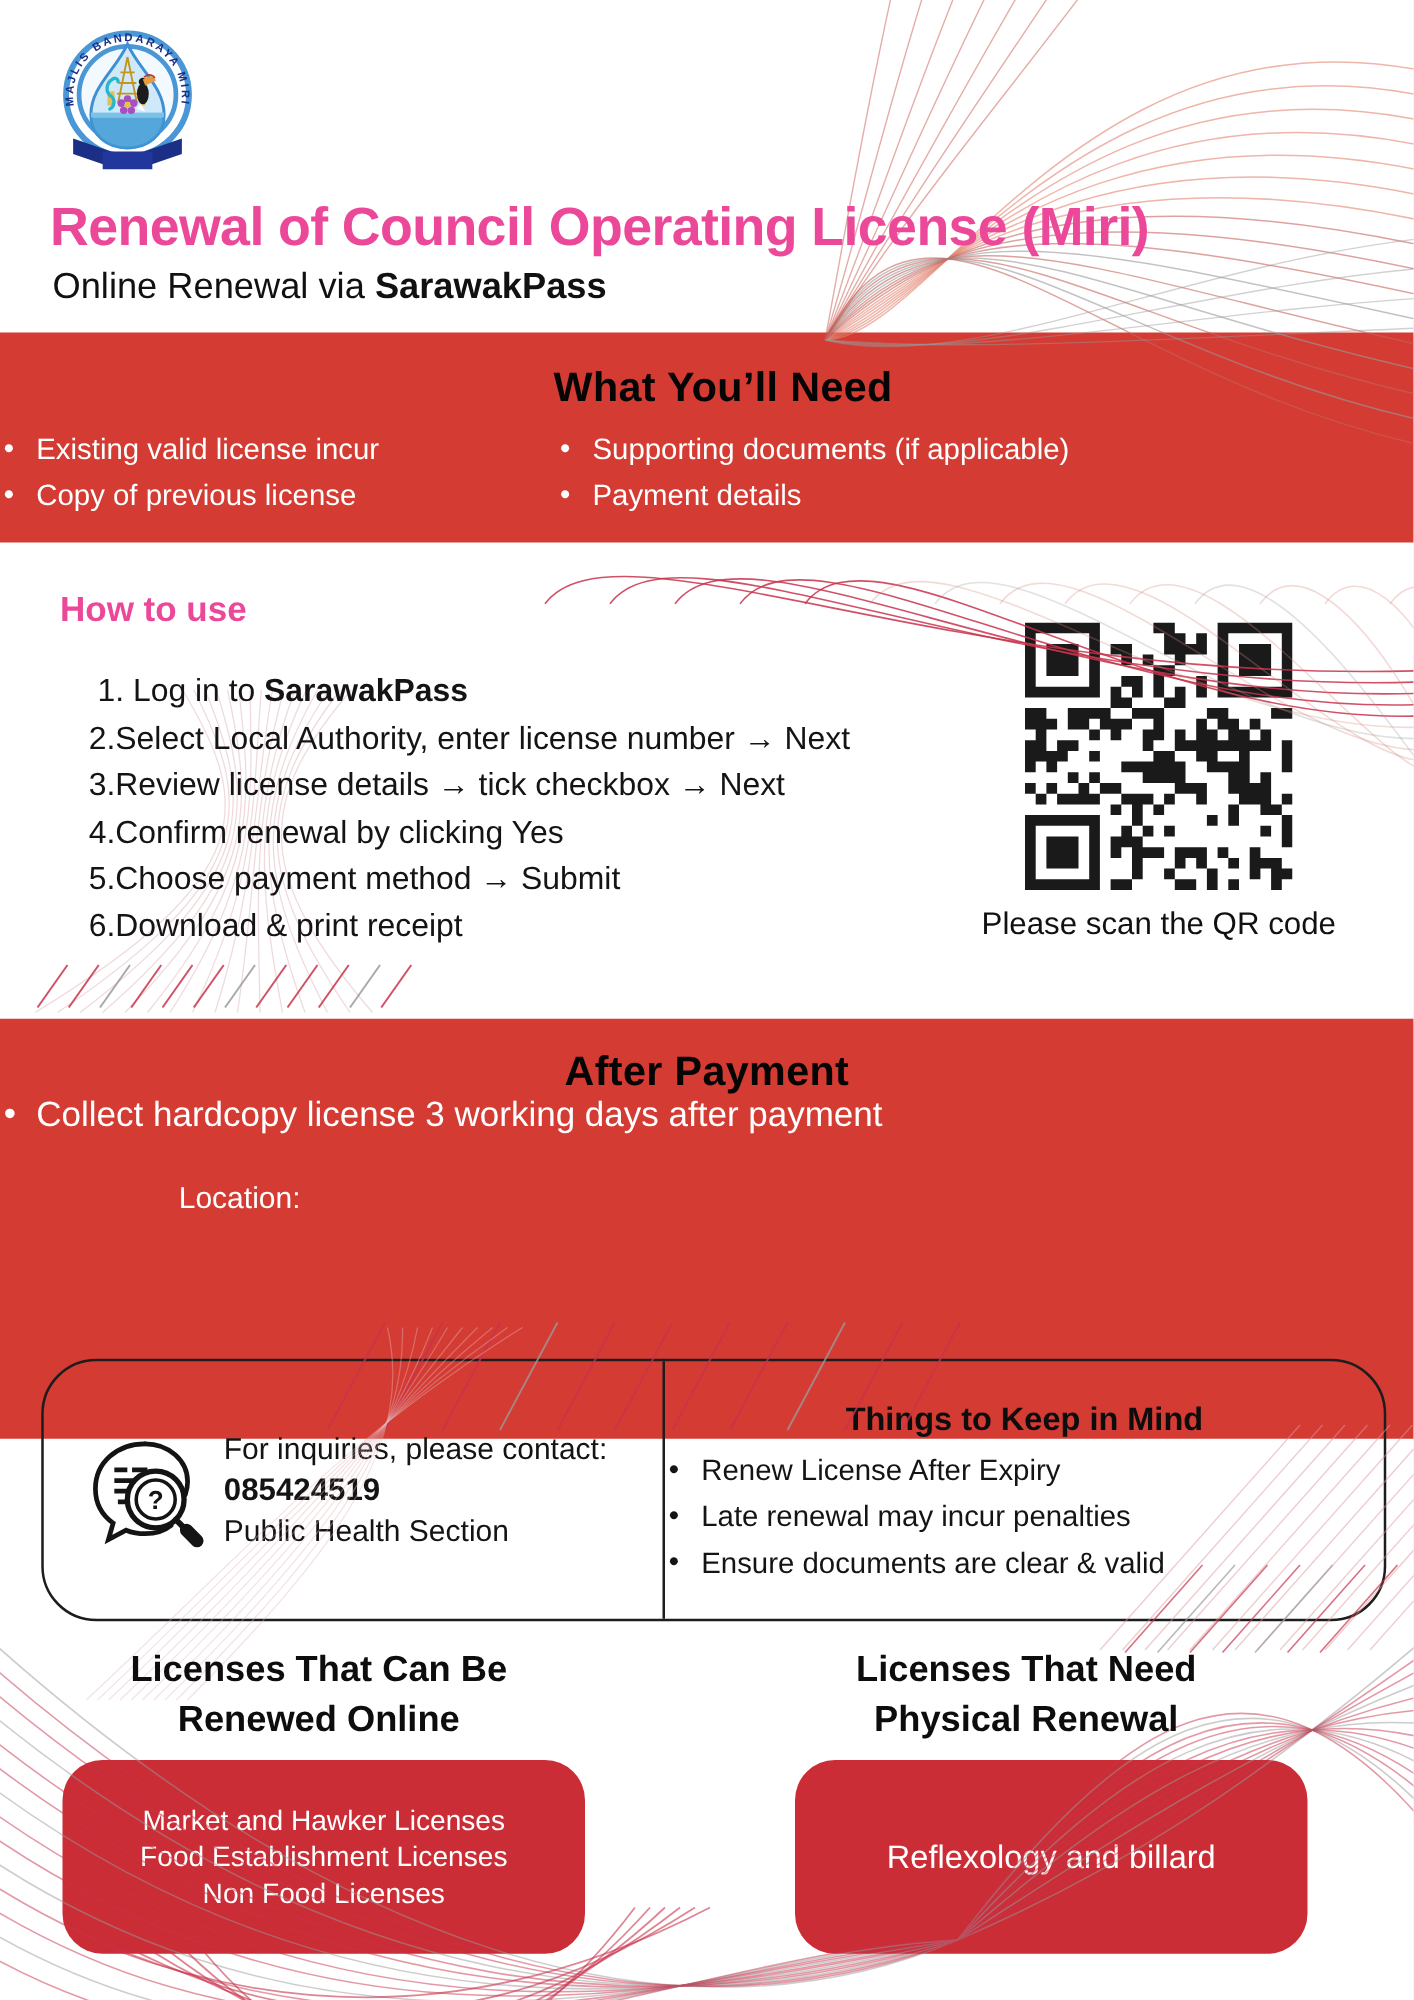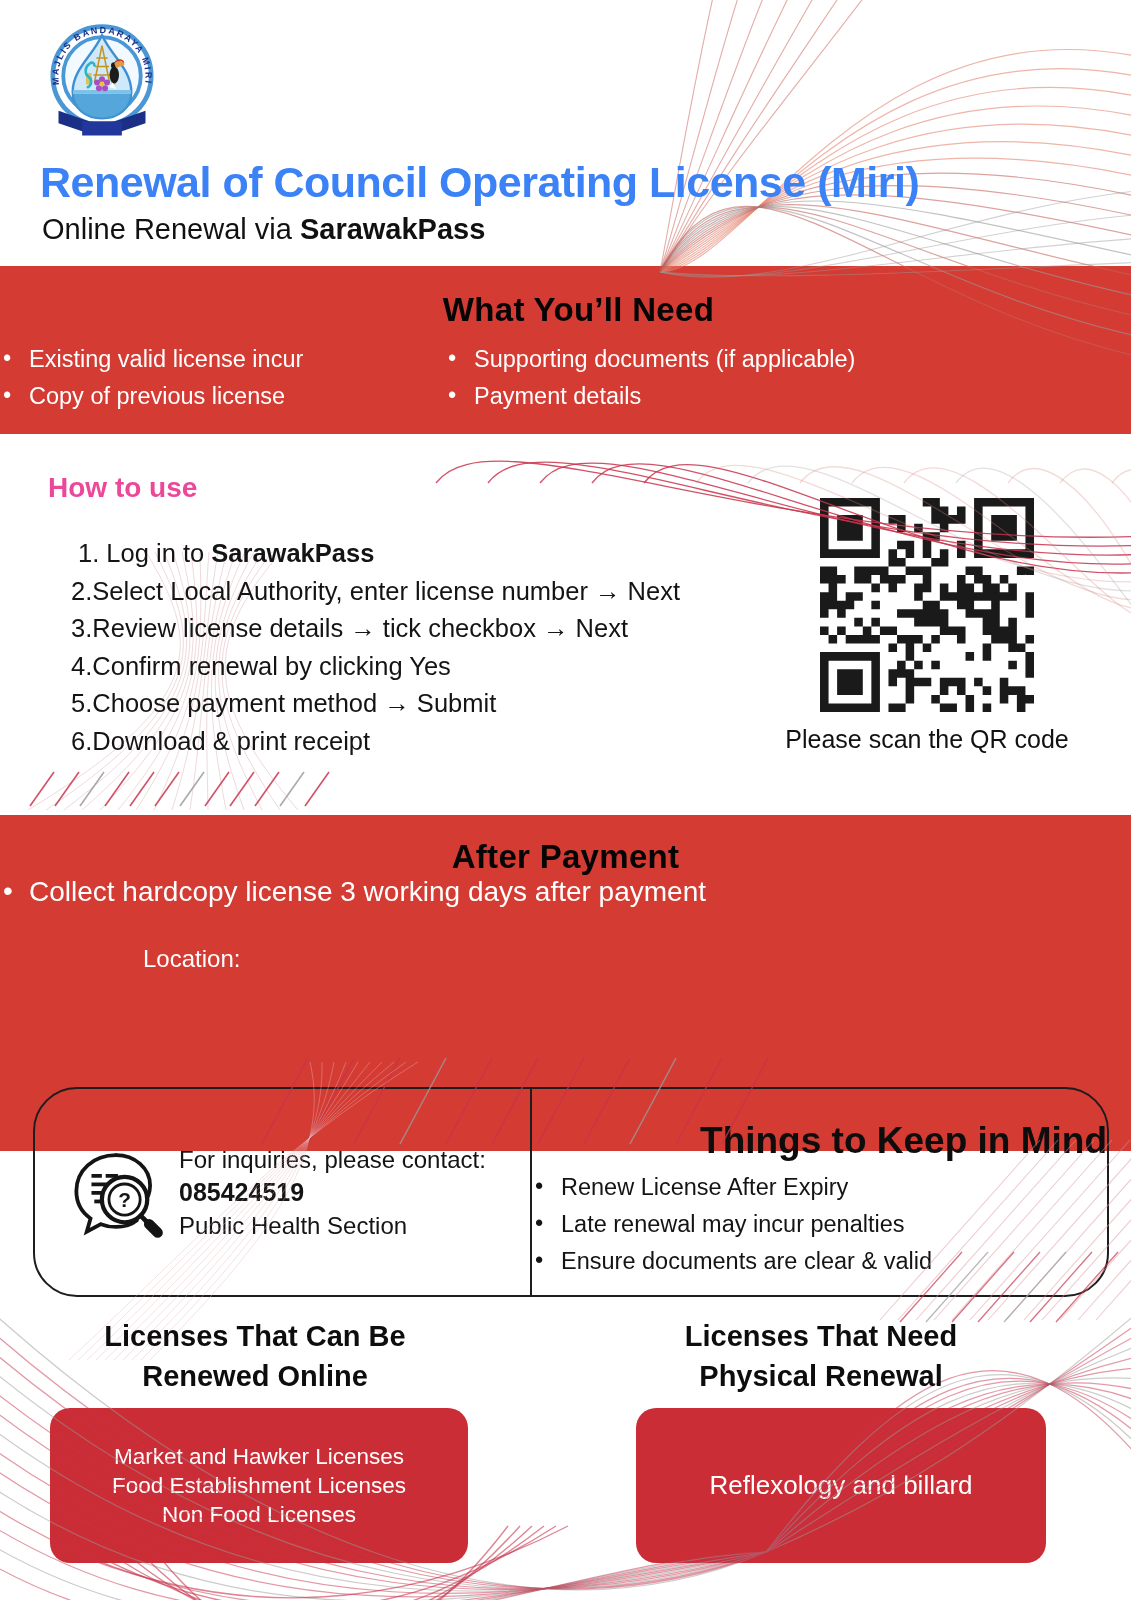--- a/index.html
+++ b/index.html
@@ -3,21 +3,21 @@
 <meta charset="utf-8">
 <style>
   html,body{margin:0;padding:0;background:#e9e9e9;}
   .poster{position:relative;width:1131px;height:1600px;margin:0 auto;background:#fff;overflow:hidden;
           font-family:"Liberation Sans",sans-serif;color:#141414;}
   .deco{position:absolute;left:0;top:0;width:1131px;height:1600px;z-index:3;pointer-events:none;}
 
   
   .logo{position:absolute;left:45px;top:22px;width:114px;height:121px;z-index:2;}
   .page-title{position:absolute;left:40px;top:158px;width:1070px;margin:0;font-size:43px;font-weight:800;
-              letter-spacing:-0.5px;color:#3b82f6;z-index:4;}
+              letter-spacing:-0.5px;color:#ec4899;z-index:4;}
   .subtitle{position:absolute;left:42px;top:213px;margin:0;font-size:29px;color:#111;z-index:4;}
   .subtitle b{font-weight:800;}
 
   
   .banner{position:absolute;left:0;width:1131px;background:var(--banner-red);color:#fff;z-index:2;}
   .banner h2{margin:0;text-align:center;font-size:33px;font-weight:800;color:#050505;letter-spacing:.3px;}
   .banner1{top:266px;height:168px;}
   .banner1 h2{padding-top:25px;margin-left:26px;}
   .need-cols{display:flex;margin-top:17px;}
   ul.blist{list-style:none;margin:0;padding:0;}
@@ -46,31 +46,31 @@
 
   
   .info-box{position:absolute;left:33px;top:1087px;width:1072px;height:206px;border:2px solid #1d1d1d;
             border-radius:44px;display:flex;z-index:2;background:transparent;}
   .contact-half{width:495px;display:flex;align-items:center;padding-left:30px;box-sizing:border-box;}
   .inquiry-icon{width:104px;height:110px;flex:none;}
   .contact-text{margin-left:10px;font-size:24px;line-height:33px;}
   .contact-phone{font-weight:800;font-size:25px;}
   .vdivider{width:2px;background:#1d1d1d;}
   .mind-half{flex:1;padding-top:16px;}
-  .mind-half h3{margin:15px 0 12px;text-align:right;font-size:37px;font-weight:800;color:#0d0d0d;}
+  .mind-half h3{margin:15px 0 12px;text-align:center;font-size:26px;font-weight:800;color:#0d0d0d;}
   .mind-list{margin-left:98px;}
   .mind-list li{font-size:24px;margin-bottom:9px;padding-left:33px;color:#141414;}
   .mind-list li::before{left:5px;}
 
   
   .bhead{position:absolute;top:1316px;margin:0;font-size:29px;font-weight:800;line-height:40px;
          text-align:center;color:#0d0d0d;z-index:4;}
   .bhead-left{left:55px;width:400px;}
   .bhead-right{left:622px;width:398px;}
-  .redcard{position:absolute;top:1408px;height:155px;background:var(--card-red);border-radius:20px;color:#fff;
+  .redcard{position:absolute;top:1408px;height:155px;background:var(--card-red);border-radius:32px;color:#fff;
            display:flex;flex-direction:column;align-items:center;justify-content:center;text-align:center;z-index:2;}
   .redcard-left{left:50px;width:418px;font-size:22.5px;line-height:29px;}
   .redcard-right{left:636px;width:410px;font-size:26px;}
 </style>
 </head>
 <body>
 
 <div class="poster">
 
   <div class="logo">

